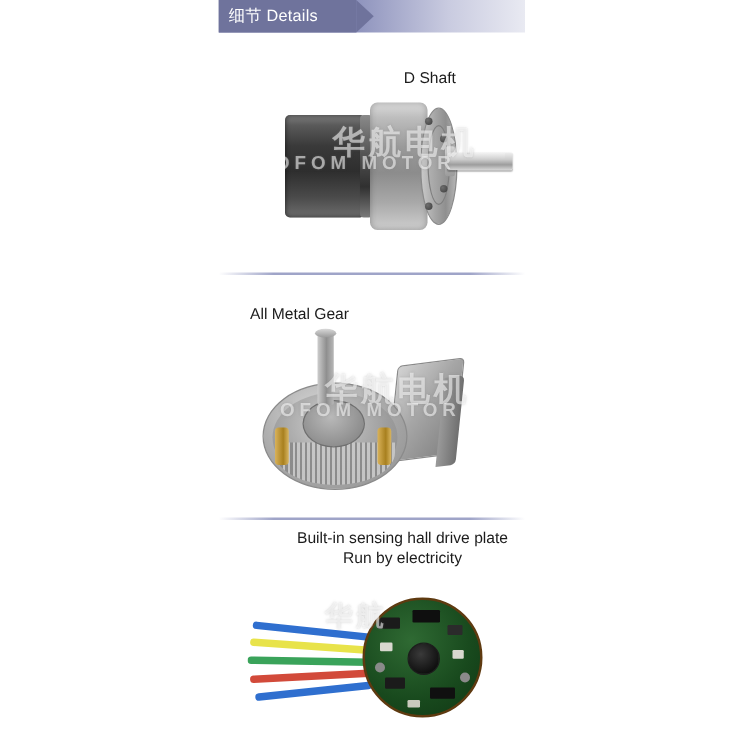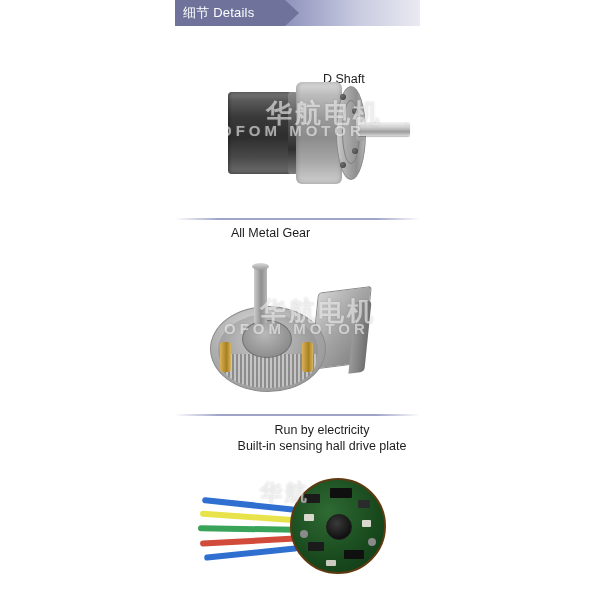--- a/index.html
+++ b/index.html
@@ -289,21 +289,21 @@
 
 <div class="page">
 
   <div class="banner">
     <div class="banner-bg"></div>
     <div class="banner-chip"></div>
     <div class="banner-arrow"></div>
     <div class="banner-text">细节 Details</div>
   </div>
 
-  <div class="caption" style="left:323px; top:55px;margin-top:17px;">D Shaft</div>
+  <div class="caption" style="left:323px; top:55px;">D Shaft</div>
 
   <div class="stage" style="left:228px; top:74px; width:190px; height:120px;">
     <div class="m1-body"></div>
     <div class="m1-body-cap"></div>
     <div class="m1-gearbox"></div>
     <div class="m1-face"></div>
     <div class="m1-face-inner"></div>
     <div class="m1-collar"></div>
     <div class="m1-shaft"></div>
     <div class="m1-shaft-flat"></div>
@@ -311,43 +311,43 @@
     <div class="m1-bolt" style="left:112px; top:88px;"></div>
     <div class="m1-bolt" style="left:124px; top:34px;"></div>
     <div class="m1-bolt" style="left:124px; top:74px;"></div>
 
     <div class="wm wm-cn" style="left:38px; top:22px;">华航电机</div>
     <div class="wm wm-en" style="left:-8px; top:48px;">OFOM MOTOR</div>
   </div>
 
   <div class="divider" style="left:175px; top:218px; width:245px;"></div>
 
-  <div class="caption" style="left:200px; top:226px;margin-left:31px;">All Metal Gear</div>
+  <div class="caption" style="left:200px; top:244px;">All Metal Gear</div>
 
   <div class="stage" style="left:202px; top:258px; width:200px; height:138px;">
     <div class="m2-cover"></div>
     <div class="m2-cover-side"></div>
     <div class="m2-plate"></div>
     <div class="m2-plate2"></div>
     <div class="m2-gearband"></div>
     <div class="m2-hub"></div>
     <div class="m2-post" style="left:18px; top:84px;"></div>
     <div class="m2-post" style="left:100px; top:84px;"></div>
     <div class="m2-shaft"></div>
     <div class="m2-shaft-top"></div>
 
     <div class="wm wm-cn" style="left:58px; top:36px;">华航电机</div>
     <div class="wm wm-en" style="left:22px; top:62px;">OFOM MOTOR</div>
   </div>
 
   <div class="divider" style="left:175px; top:414px; width:245px;"></div>
 
   <div class="caption-block" style="left:222px; top:422px; width:200px;">
+    <div>Built-in sensing hall drive plate</div>
     <div>Run by electricity</div>
-    <div>Built-in sensing hall drive plate</div>
   </div>
 
   <div class="stage" style="left:198px; top:470px; width:220px; height:118px;">
 
     <div class="wire" style="left:4px; top:32px; width:96px; background:#2f6fcf; transform:rotate(6deg);"></div>
     <div class="wire" style="left:2px; top:44px; width:98px; background:#e8e34a; transform:rotate(4deg);"></div>
     <div class="wire" style="left:0px; top:56px; width:100px; background:#3aa35a; transform:rotate(1deg);"></div>
     <div class="wire" style="left:2px; top:68px; width:98px; background:#d24a3a; transform:rotate(-3deg);"></div>
     <div class="wire" style="left:6px; top:80px; width:94px; background:#2f6fcf; transform:rotate(-6deg);"></div>
 

